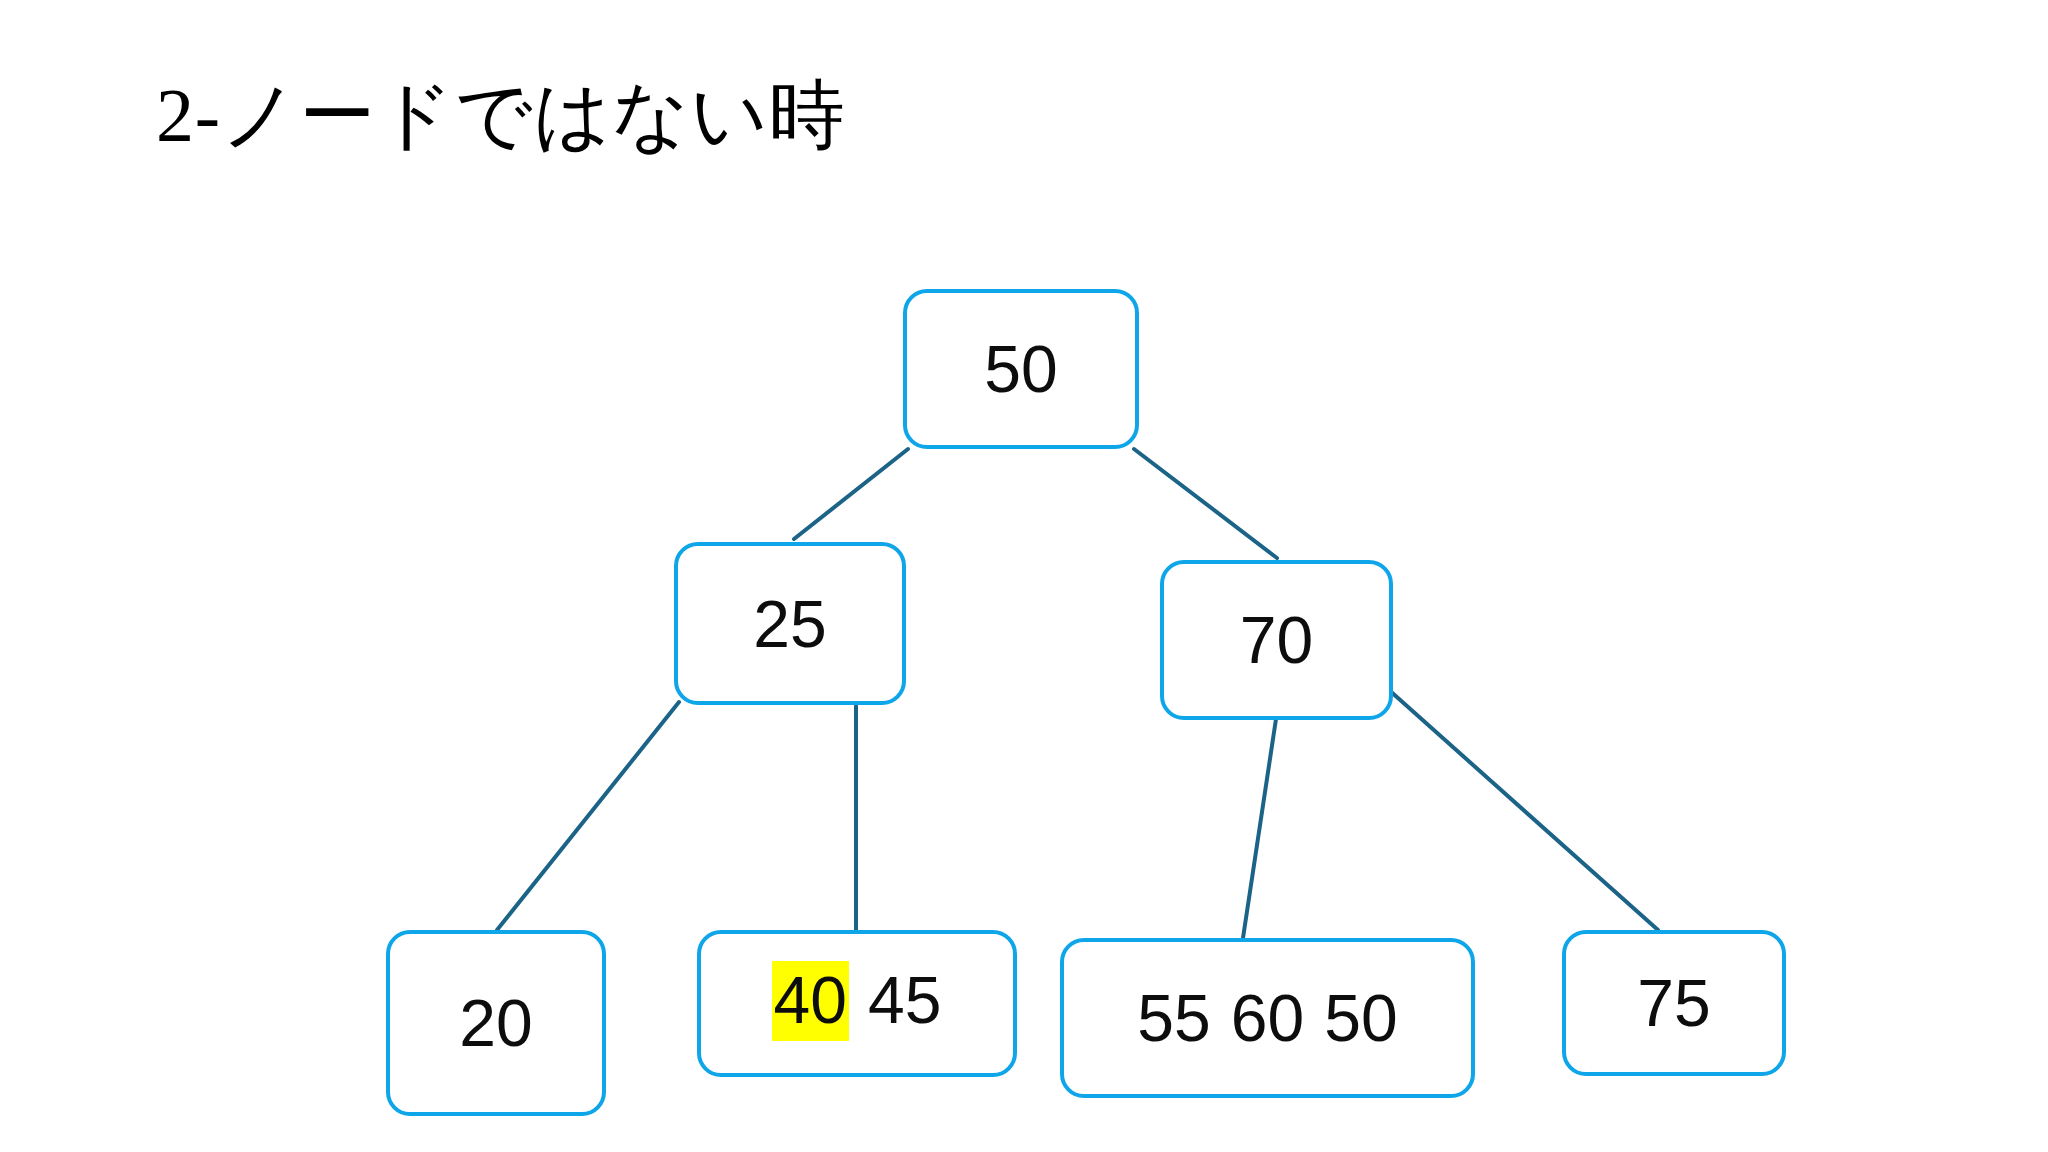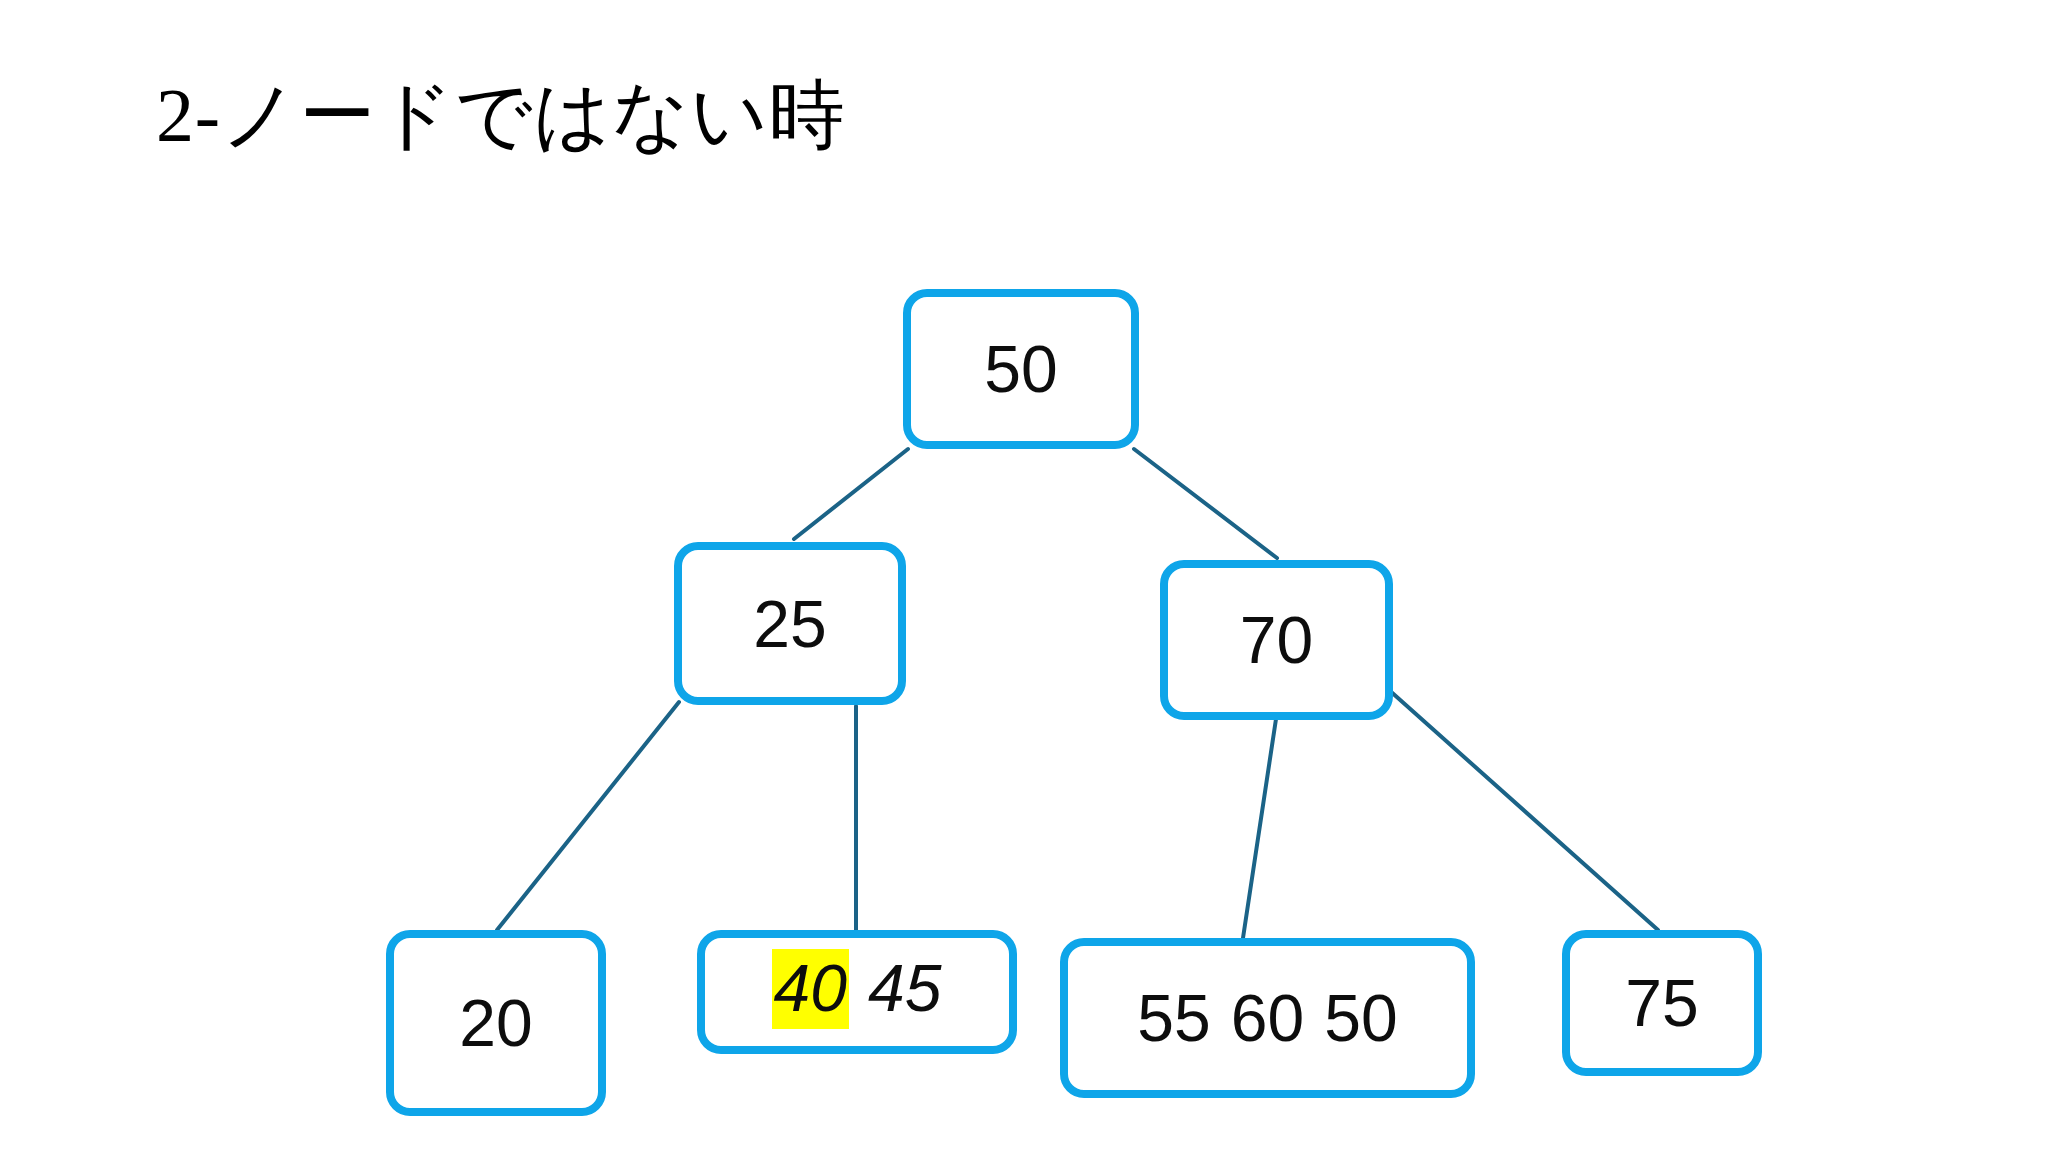--- a/index.html
+++ b/index.html
@@ -49,21 +49,21 @@
     top: 0;
     width: 2048px;
     height: 1152px;
     pointer-events: none;
   }
 
   
   .node {
     position: absolute;
     box-sizing: border-box;
-    border: 8px solid #0ea5e9;
+    border: 4px solid #0ea5e9;
     border-radius: 24px;
     background: #ffffff;
     display: flex;
     align-items: center;
     justify-content: center;
   }
   .node-label {
     font-family: "Liberation Sans", sans-serif;
     font-size: 66px;
     color: #0d0d0d;
@@ -83,23 +83,23 @@
     background: #FFFF00;
     padding: 6px 2px 8px 2px;
     margin-top: -6px;
   }
 
   
   #node-50   { left: 903px;  top: 289px;  width: 236px; height: 160px; }
   #node-25   { left: 674px;  top: 542px;  width: 232px; height: 163px; text-align: right; }
   #node-70   { left: 1160px; top: 560px;  width: 233px; height: 160px; }
   #node-20   { left: 386px;  top: 930px;  width: 220px; height: 186px; }
-  #node-4045 { left: 697px;  top: 930px;  width: 320px; height: 124px; font-style: italic; }
+  #node-4045 { left: 697px;  top: 930px;  width: 320px; height: 147px; }
   #node-556065 { left: 1060px; top: 938px; width: 415px; height: 160px; }
-  #node-75   { left: 1562px; top: 930px;  width: 200px; height: 146px; }
+  #node-75   { left: 1562px; top: 930px;  width: 224px; height: 146px; }
 </style>
 </head>
 <body>
 
 <div id="slide">
 
   <div id="slide-title">2-ノードではない時</div>
 
 
   <svg id="edge-layer" viewBox="0 0 2048 1152" xmlns="http://www.w3.org/2000/svg">

